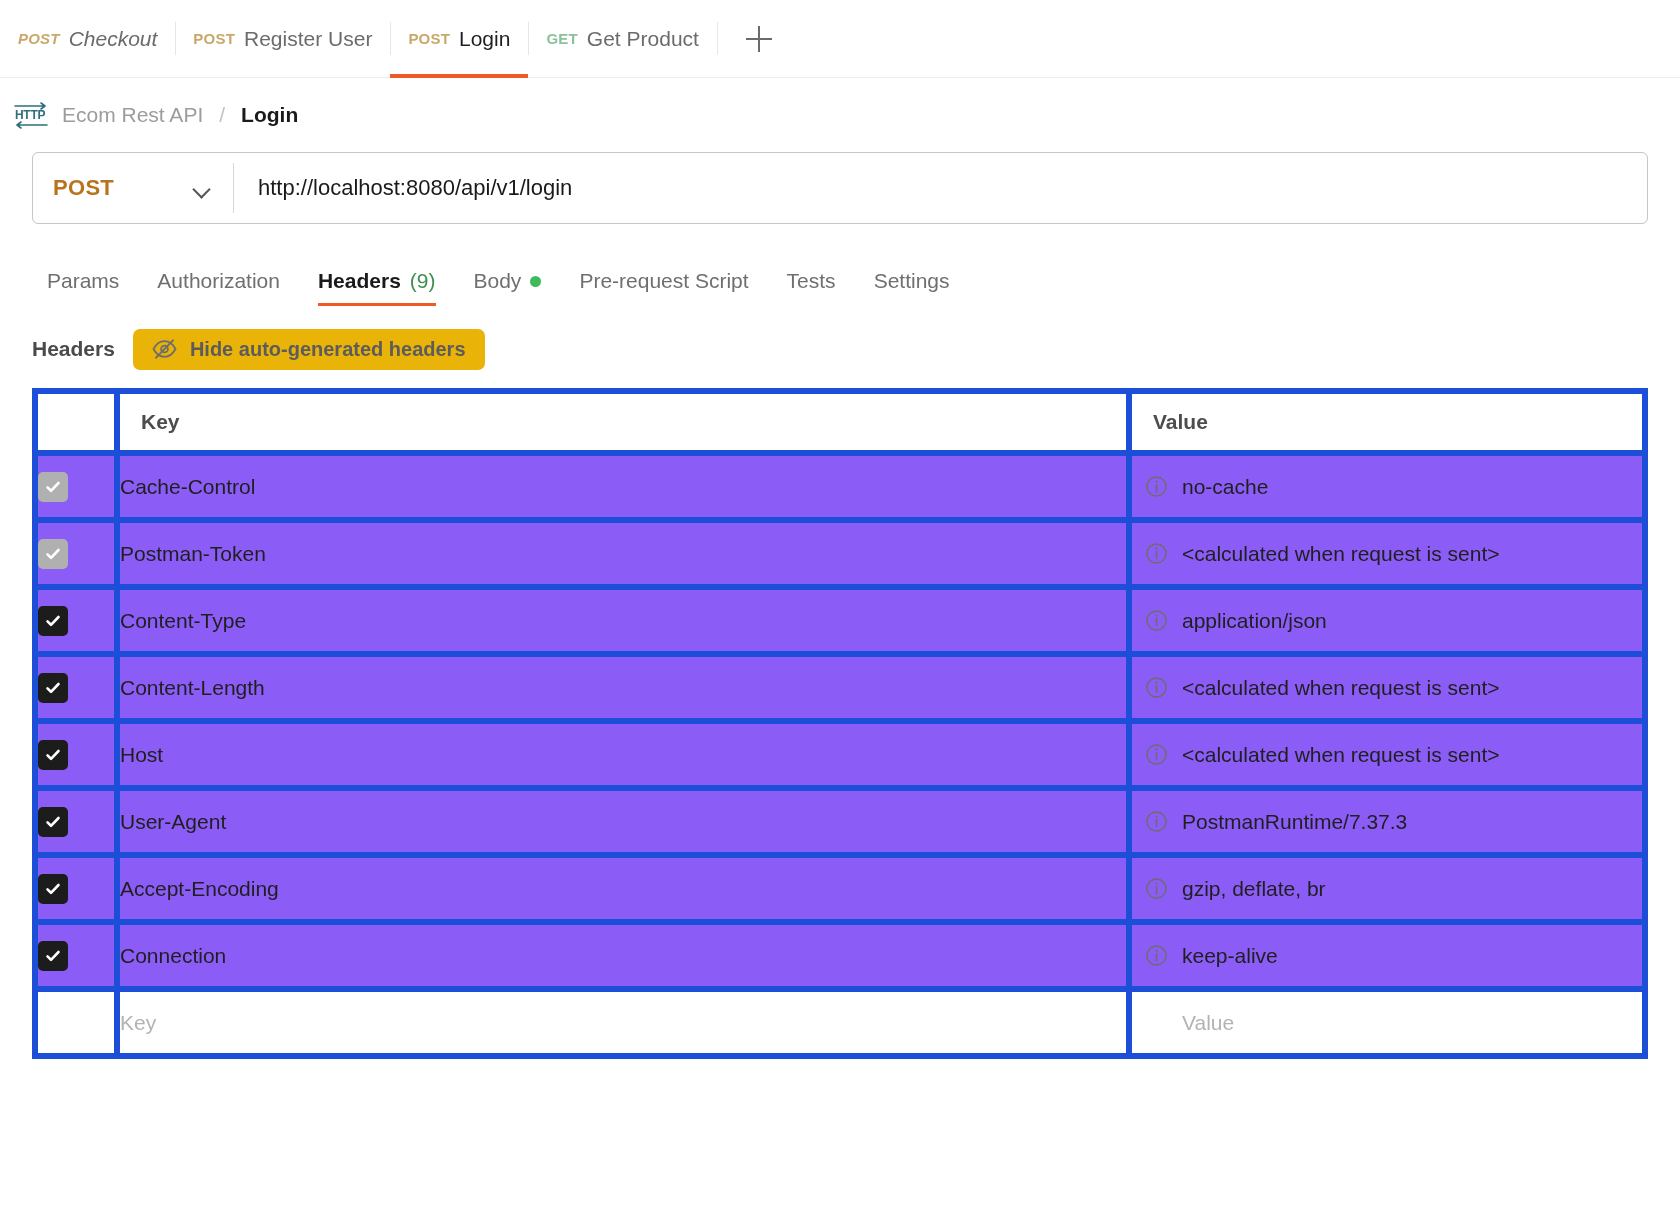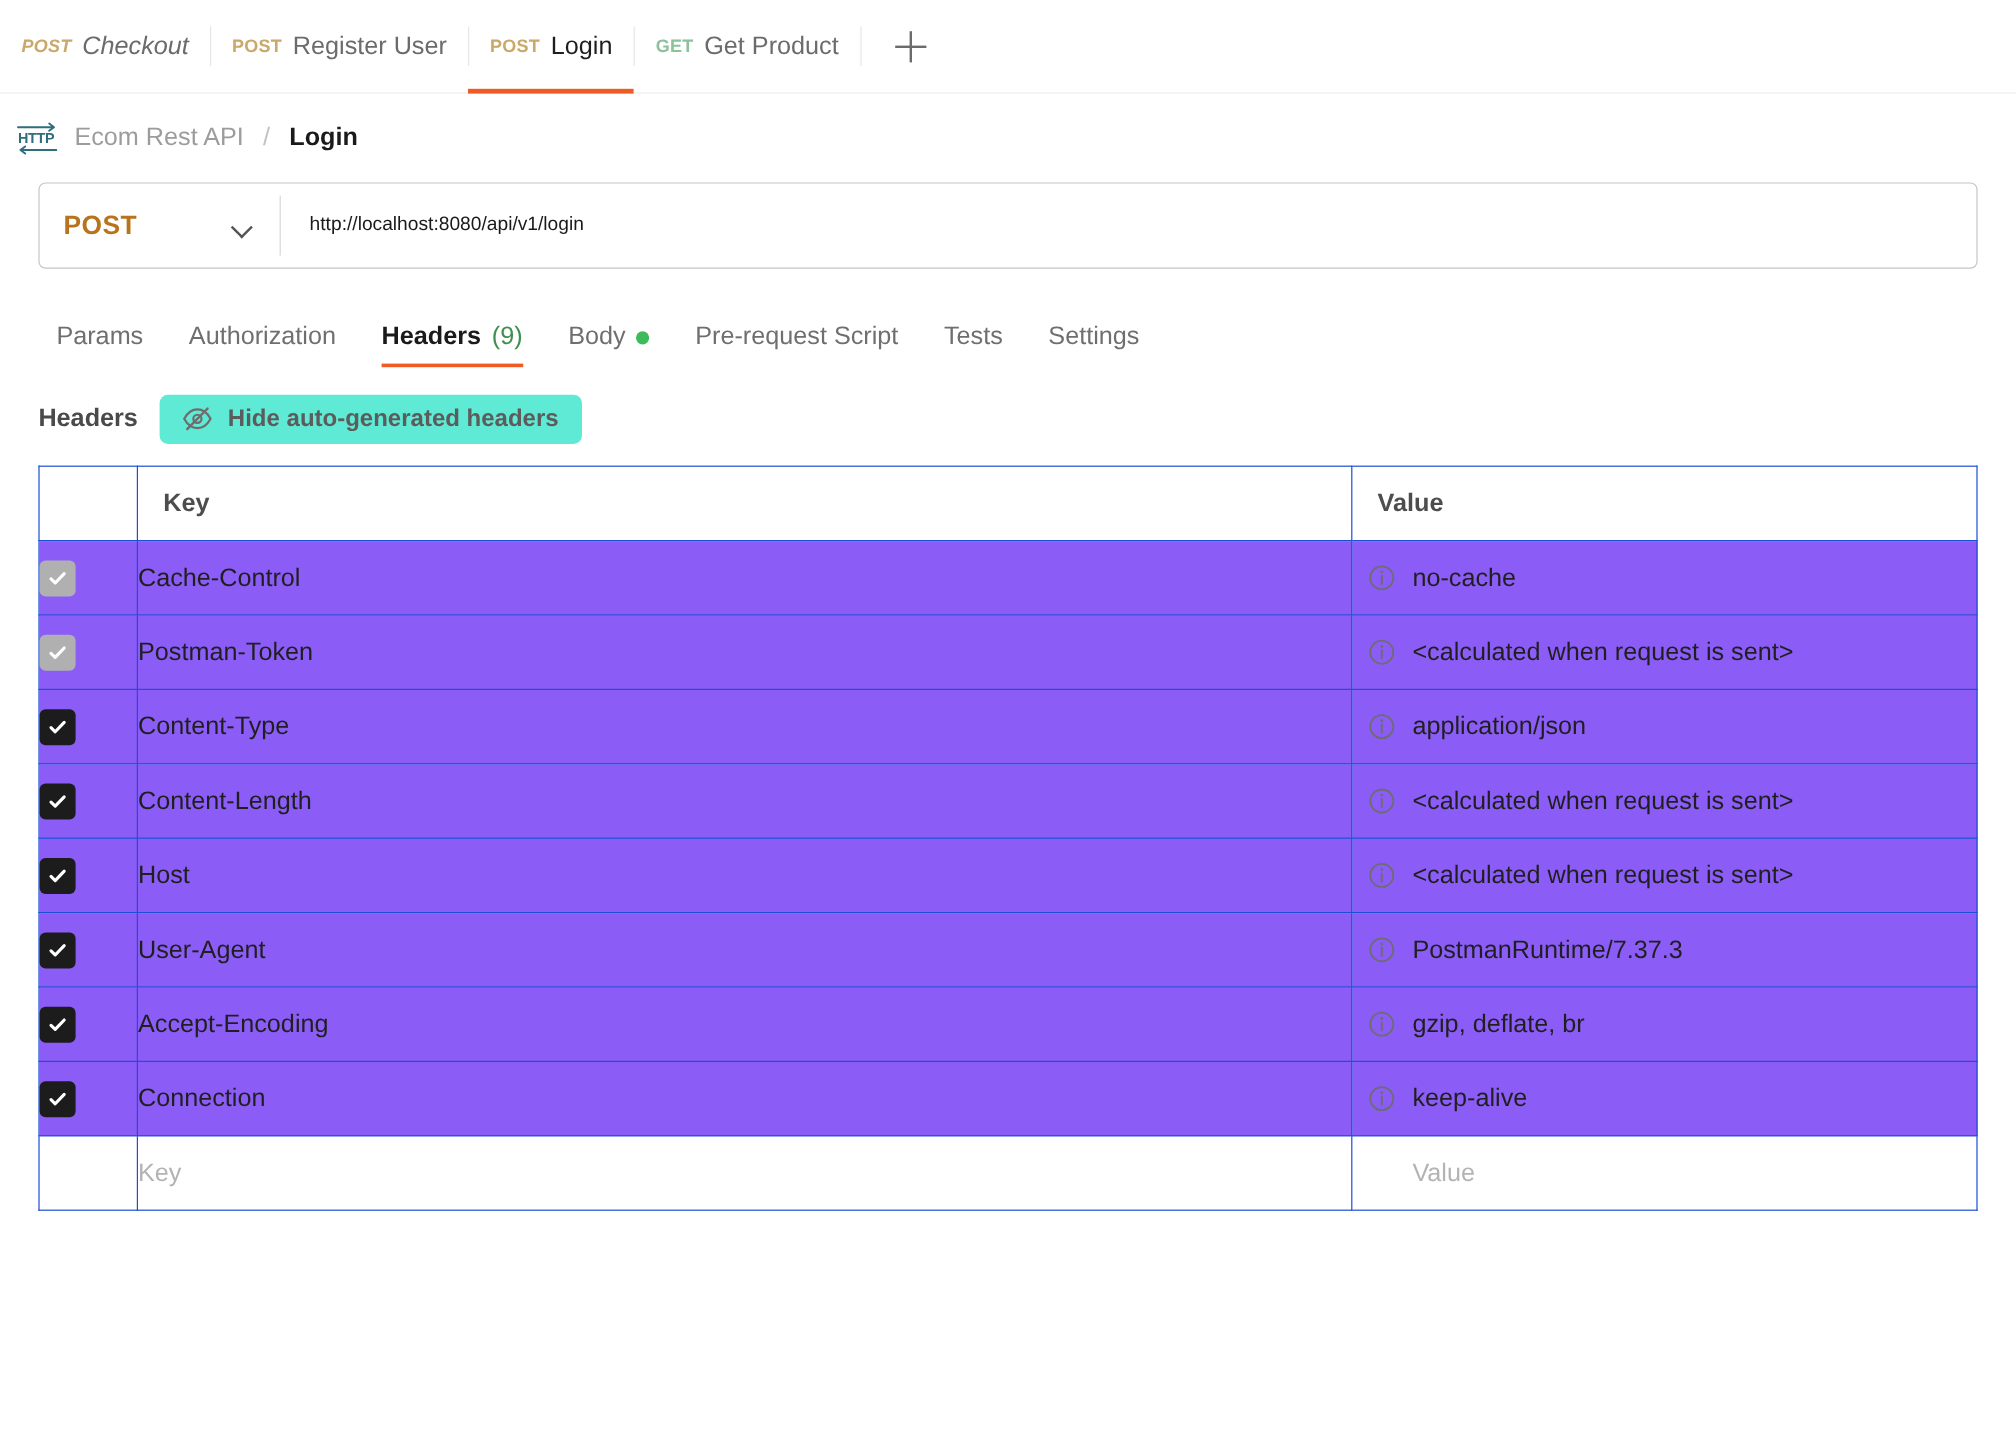--- a/index.html
+++ b/index.html
@@ -150,21 +150,21 @@
     border-right: 2px solid #555;
     border-bottom: 2px solid #555;
     transform: rotate(45deg);
   }
   .url-divider { width: 1px; background: #d7d7d7; margin: 10px 0; }
   .url-input {
     flex: 1;
     display: flex;
     align-items: center;
     padding: 0 24px;
-    font-size: 16px;
+    font-size: 22px;
     color: #1a1a1a;
     cursor: text;
   }
 
   
   .subtabs {
     display: flex;
     align-items: flex-end;
     gap: 0;
     padding: 0 28px;
@@ -210,21 +210,21 @@
   }
   .headers-label {
     font-size: 21px;
     font-weight: bold;
     color: #4a4a4a;
   }
   .hide-btn {
     display: flex;
     align-items: center;
     gap: 13px;
-    background: #5eead4;
+    background: #eab308;
     border-radius: 7px;
     padding: 9px 19px;
     cursor: pointer;
   }
   .hide-btn .hbtext {
     font-size: 20px;
     font-weight: bold;
     color: #5c5c5c;
   }
   .eye-slash { width: 25px; height: 20px; flex: none; display: block; }
@@ -233,21 +233,21 @@
   .tbl-wrap {
     margin-top: 18px;
     padding: 0 32px 0 32px;
   }
   .tbl {
     width: 100%;
     border-collapse: collapse;
     table-layout: fixed;
   }
   .tbl th, .tbl td {
-    border: 1px solid #1d4ed8;
+    border: 6px solid #1d4ed8;
     padding: 0;
     text-align: left;
     vertical-align: middle;
   }
   .col-cb    { width: 82px; }
   .col-key   { width: 1012px; }
   .col-val   { width: auto; }
   .tbl thead th { height: 62px; background: #ffffff; }
   .th-inner {
     font-size: 21px;

